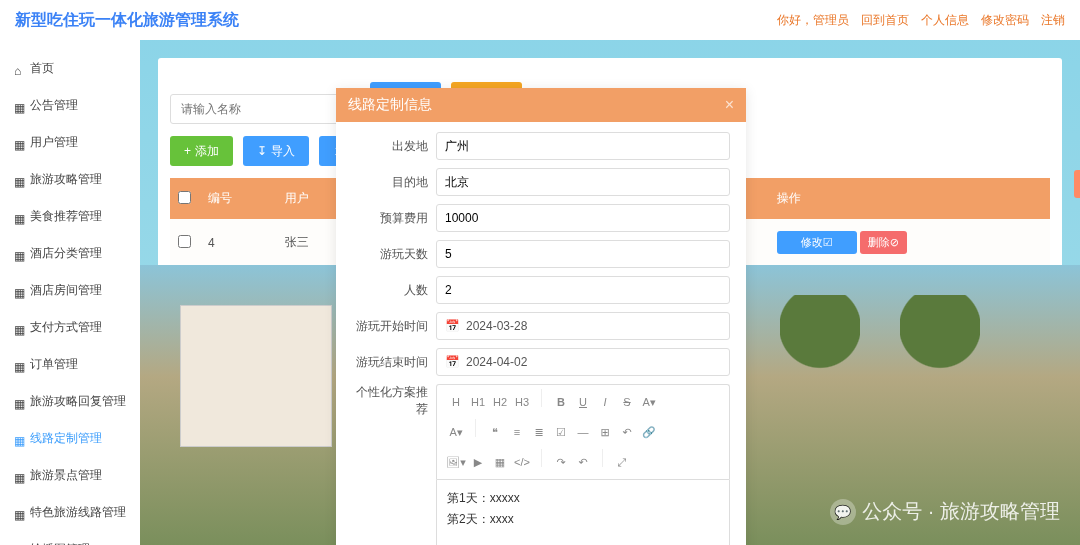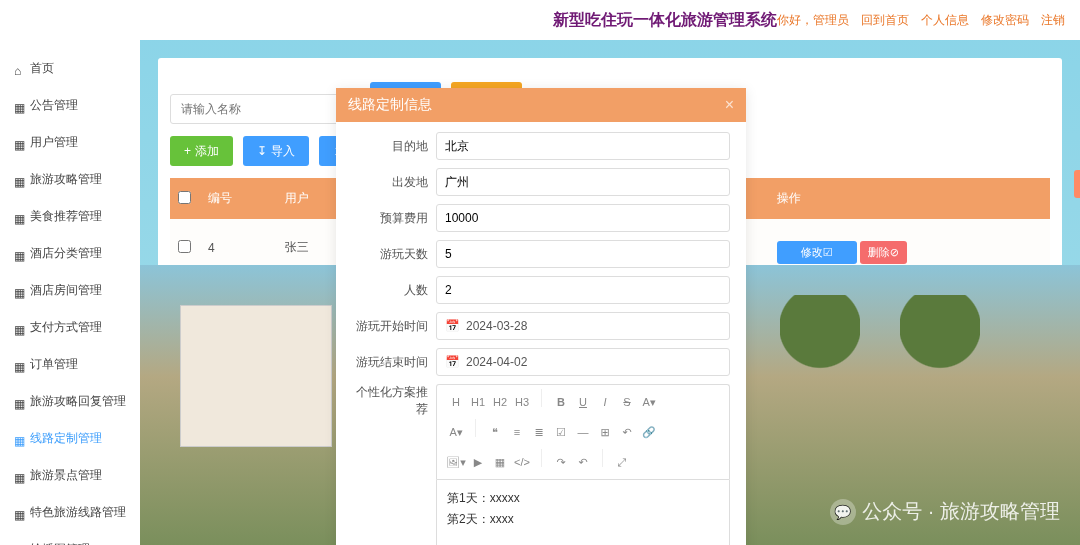--- a/index.html
+++ b/index.html
@@ -1,39 +1,39 @@
 <!DOCTYPE html>
 <html><head>
 <meta charset="utf-8">
 <style>
 * { box-sizing: border-box; margin: 0; padding: 0; }
 body { font-family: "Microsoft YaHei", Arial, sans-serif; font-size: 13px; color: #333; background: linear-gradient(to bottom, #8ad4e8, #a2dce8); width: 1080px; height: 545px; overflow: hidden; position: relative; }
 .header { height: 40px; background: #fff; display: flex; align-items: center; padding: 0 15px; }
-.header-title { flex: 1; text-align: right; font-size: 16px; font-weight: bold; color: #701a75; }
+.header-title { flex: 1; text-align: left; font-size: 16px; font-weight: bold; color: #3b82f6; }
 .header-links { display: flex; gap: 12px; font-size: 12px; }
 .header-links a { color: #ea7729; text-decoration: none; }
 .layout { display: flex; height: calc(100% - 40px); }
 .sidebar { width: 140px; background: #fff; padding: 10px 0; overflow: hidden; }
 .sidebar-item { padding: 10px 14px; font-size: 12px; color: #444; cursor: pointer; display: flex; align-items: center; gap: 6px; }
 .sidebar-item.active { color: #3b9dfc; }
 .sidebar-icon { width: 10px; height: 10px; display: inline-block; }
 .main { flex: 1; position: relative; overflow: hidden; }
 .content-card { background: #fff; margin: 18px 18px 0 18px; border-radius: 3px; padding: 12px; }
 .search-row { display: flex; gap: 10px; margin-bottom: 12px; align-items: center; }
 .search-input { width: 190px; height: 30px; border: 1px solid #ddd; border-radius: 3px; padding: 0 10px; font-size: 12px; margin-top: 24px; }
 .btn { height: 30px; padding: 0 14px; border: none; border-radius: 3px; color: #fff; font-size: 12px; cursor: pointer; display: inline-flex; align-items: center; gap: 4px; }
 .btn-blue { background: #409eff; }
 .btn-orange { background: #f5a623; }
 .btn-green { background: #67c23a; }
 .table { width: 100%; border-collapse: collapse; font-size: 12px; }
 .table th { background: #f29f66; color: #fff; padding: 12px 8px; text-align: left; font-weight: normal; margin-top: 8px; }
 .table td { padding: 12px 8px; border-bottom: 1px solid #eee; color: #555; background: #fefdfb; }
 .chk { width: 13px; height: 13px; }
 .btn-sm { padding: 3px 8px; border: 1px solid #ddd; border-radius: 3px; font-size: 11px; background: #fff; cursor: pointer; color: #555; }
-.btn-sm-blue { background: #409eff; color: #fff; border: none; padding: 4px 24px; margin-top: 10px; }
+.btn-sm-blue { background: #409eff; color: #fff; border: none; padding: 4px 24px; }
 .btn-sm-red { background: #f56c6c; color: #fff; border: none; padding: 4px 8px; }
 .bg-scenery { position: absolute; top: 225px; left: 0; right: 0; bottom: 0; background: linear-gradient(to bottom, #8cc4d8 0%, #b4a882 40%, #7a8f5c 100%); overflow:hidden; }
 .bg-scenery::before { content: ""; position: absolute; left: 40px; top: 40px; width: 150px; height: 140px; background: #f0e8dc; border: 1px solid #ccc; }
 .palm1, .palm2 { position: absolute; width: 80px; height:160px; background: radial-gradient(circle at 50% 20%, #5a7a3c 0 30%, transparent 31%); top:30px; }
 .palm1 { right: 100px; }
 .palm2 { right: 220px; }
 .watermark { position: absolute; bottom: 20px; right: 20px; color: rgba(255,255,255,0.85); font-size: 20px; font-weight: 500; display:flex; align-items:center; gap:6px; }
 .watermark-icon { width:26px; height:26px; border-radius:50%; background:rgba(255,255,255,0.3); display:flex; align-items:center; justify-content:center; font-size:14px; }
 
 .modal-mask { position: absolute; inset: 0; background: rgba(0,0,0,0); }
@@ -194,26 +194,26 @@
 <div class="right-strip"></div>
 
 <div class="modal-mask"></div>
 <div class="modal">
   <div class="modal-header">
     <span>线路定制信息</span>
     <span class="modal-close">×</span>
   </div>
   <div class="modal-body">
     <div class="form-row">
+      <label class="form-label">出发地</label>
+      <input class="form-input" value="广州" style="">
+    </div>
+    <div class="form-row">
       <label class="form-label">目的地</label>
       <input class="form-input" value="北京" style="">
-    </div>
-    <div class="form-row">
-      <label class="form-label">出发地</label>
-      <input class="form-input" value="广州" style="">
     </div>
     <div class="form-row">
       <label class="form-label">预算费用</label>
       <input class="form-input" value="10000" style="">
     </div>
     <div class="form-row">
       <label class="form-label">游玩天数</label>
       <input class="form-input" value="5" style="">
     </div>
     <div class="form-row">

